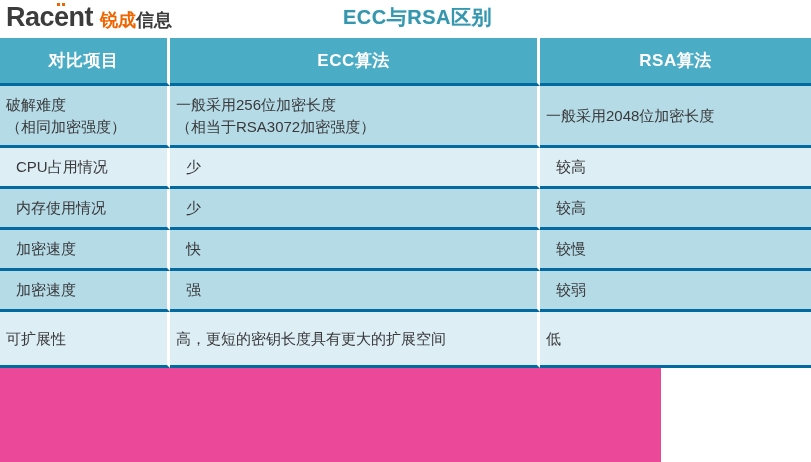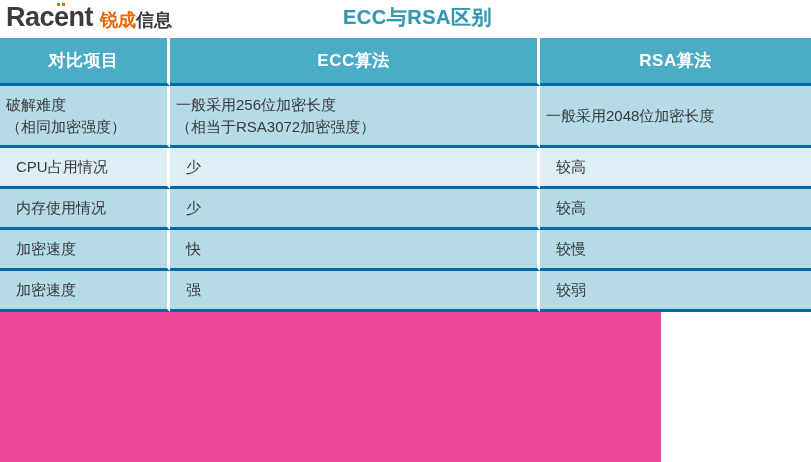--- a/index.html
+++ b/index.html
@@ -210,17 +210,22 @@
         <td><span>较慢</span></td>
       </tr>
 
 
       <tr class="dark r-norm">
         <td><span>加密速度</span></td>
         <td><span>强</span></td>
         <td><span>较弱</span></td>
       </tr>
 
+      <tr class="light r-last">
+        <td><span>可扩展性</span></td>
+        <td><span>高，更短的密钥长度具有更大的扩展空间</span></td>
+        <td><span>低</span></td>
+      </tr>
 
     </tbody>
   </table>
 
 </div>
 
 </body></html>

